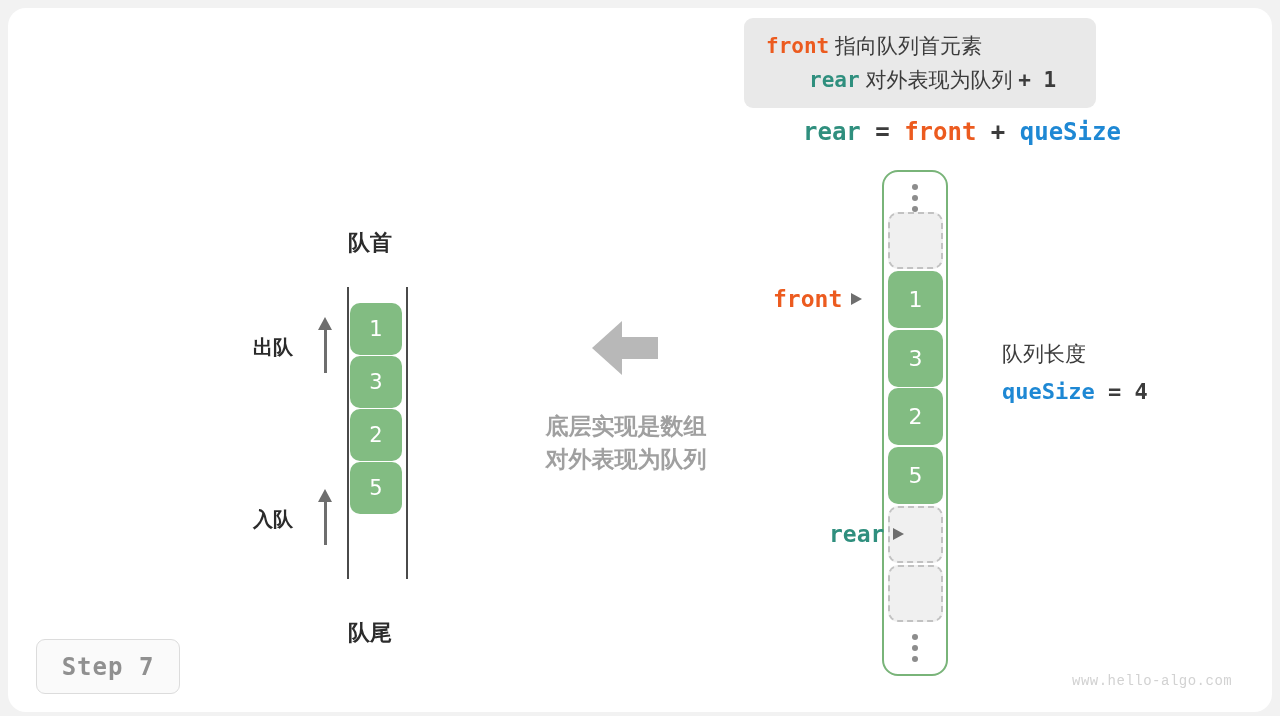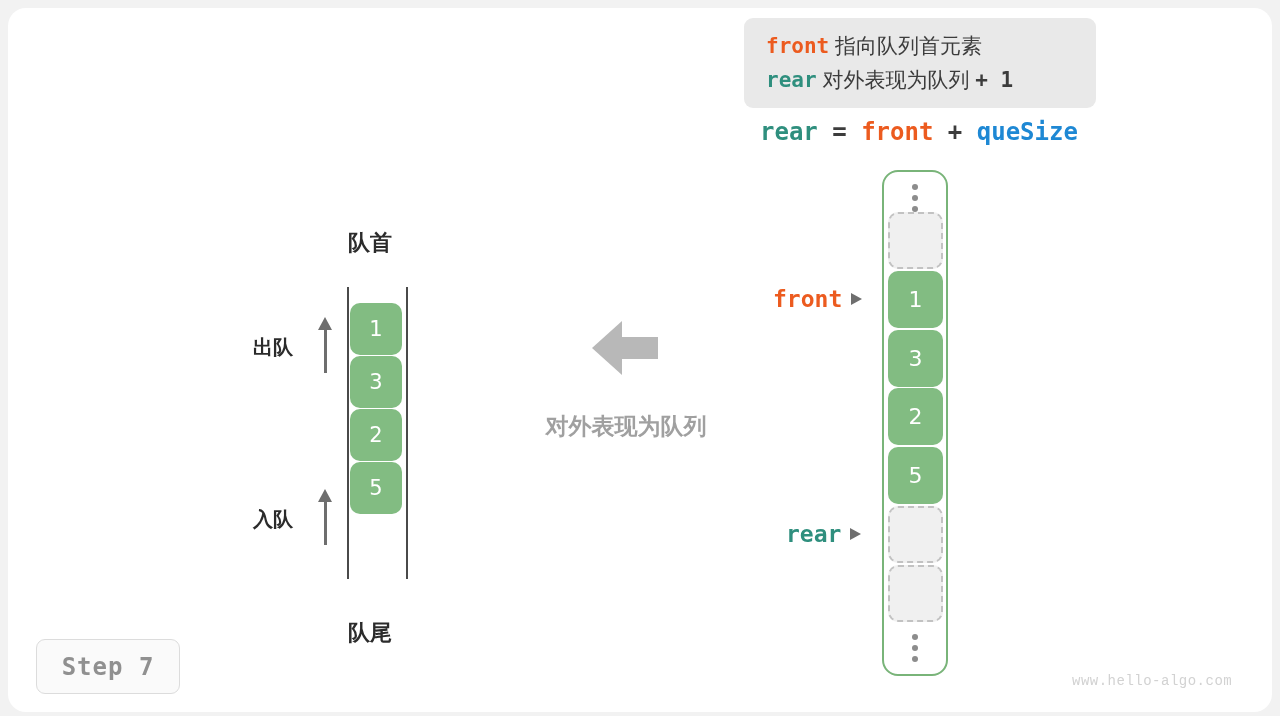--- a/index.html
+++ b/index.html
@@ -56,21 +56,21 @@
   .legend-line {
     position: absolute;
     left: 22px;
     white-space: nowrap;
     font-size: 21px;
     color: #3c3c3c;
   }
   .legend-line.l1 { top: 14px; }
   .legend-line.l2 { top: 48px; }
   .tok-front { color: #ec5b1f; }
-  .tok-rear  { color: #2f8f7e; }
+  .tok-rear  { color: #2f8f7e; margin-left: 43px; }
   .tok-size  { color: #1e88d4; }
   .tok-plain { color: #3c3c3c; }
   .legend-cjk {
     font-family: "DejaVu Sans", "Liberation Sans", sans-serif;
     font-weight: normal;
     color: #3c3c3c;
   }
 
   
   .formula {
@@ -348,20 +348,28 @@
   <div class="ptr" style="left:773px; top:286px">
     <span class="mono tok-front">front</span>
     <span class="head"></span>
   </div>
 
   <div class="ptr" style="left:786px; top:521px">
     <span class="mono tok-rear">rear</span>
     <span class="head"></span>
   </div>
 
+  <div class="abs qnote">
+    <div class="t1">队列长度</div>
+    <div class="t2 mono">
+      <span class="tok-size">queSize</span>
+      <span class="tok-plain">=</span>
+      <span class="tok-plain">4</span>
+    </div>
+  </div>
 
   <div class="qlabel cjk head">队首</div>
   <div class="qlabel cjk tail">队尾</div>
 
   <div class="rail left"></div>
   <div class="rail right"></div>
 
   <div class="lcell" style="top:303px">1</div>
   <div class="lcell" style="top:356px">3</div>
   <div class="lcell" style="top:409px">2</div>
@@ -377,19 +385,20 @@
   <div class="uparrow enq">
     <div class="tip"></div>
       <div class="shaft"></div>
   </div>
 
   <div class="abs big-arrow">
     <div class="stem"></div>
     <div class="head"></div>
   </div>
   <div class="abs center-note cjk">
+    <div>底层实现是数组</div>
     <div>对外表现为队列</div>
   </div>
 
   <div class="abs step-badge mono">Step 7</div>
 
   <div class="abs watermark">www.hello-algo.com</div>
 </div>
 
 </body></html>

